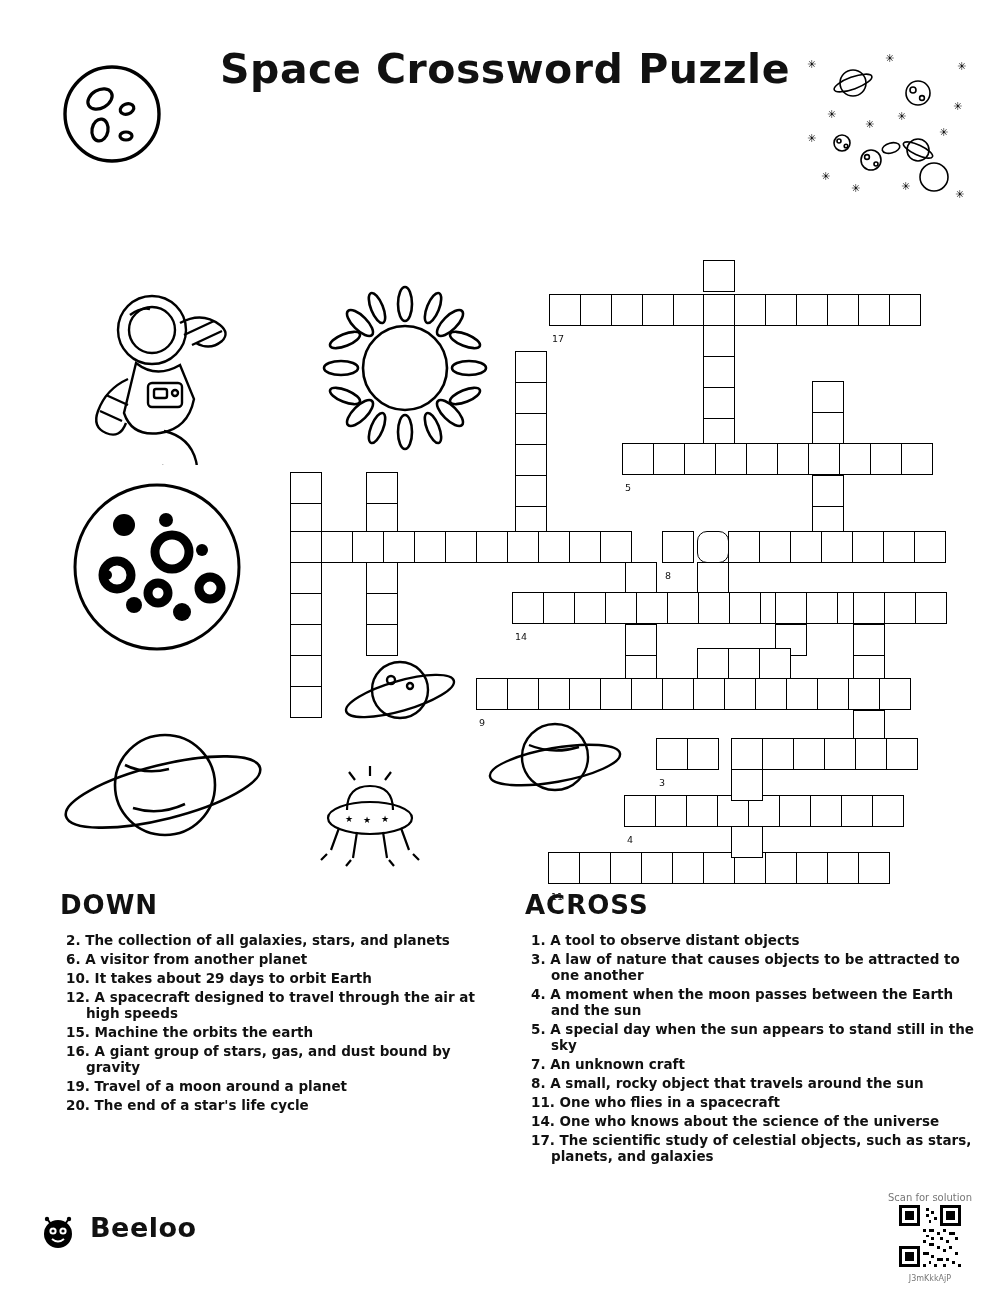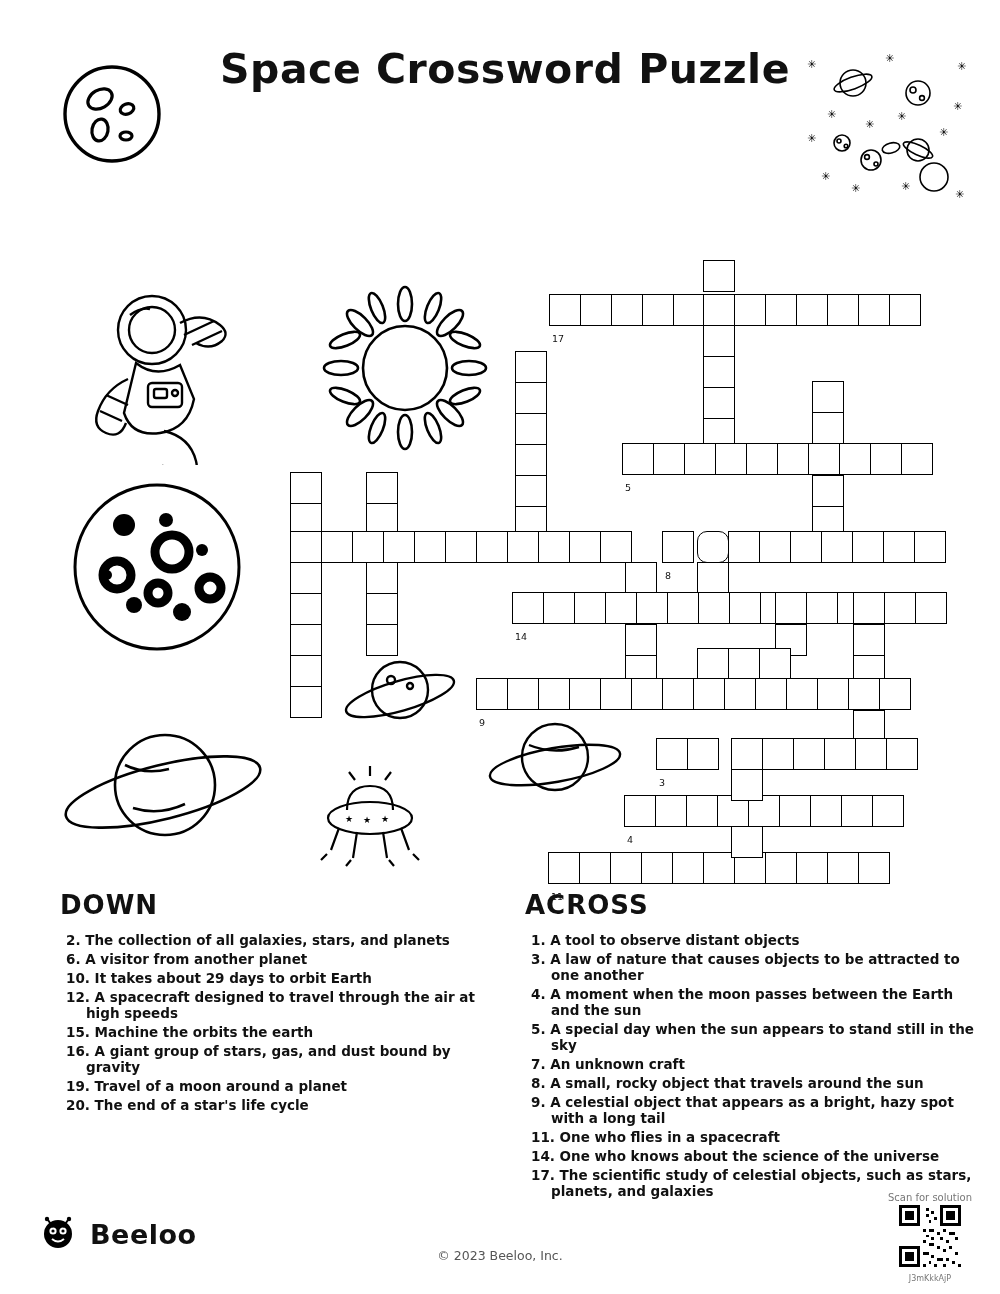--- a/index.html
+++ b/index.html
@@ -52,21 +52,21 @@
   }
   .clue-list{list-style:none;margin:0;padding:0;}
   .clue-list li{
     font-size:13.5px;font-weight:bold;line-height:16px;
     margin-bottom:3px;
     padding-left:26px;text-indent:-20px;
   }
 
   
   .footer{position:absolute;left:0;top:1190px;width:1000px;height:104px;}
-  .brand{position:absolute;left:38px;top:22px;display:flex;align-items:center;gap:12px;}
+  .brand{position:absolute;left:38px;top:22px;display:flex;gap:12px;}
   .brand-name{font-size:27px;font-weight:bold;letter-spacing:.5px;}
   .copyright{
     position:absolute;left:0;top:58px;width:1000px;text-align:center;
     font-size:12.5px;color:#555;
   }
   .qr-block{position:absolute;right:28px;top:2px;text-align:center;}
   .qr-label{font-size:10px;color:#777;margin-bottom:2px;}
   .qr{width:62px;height:62px;}
   .qr-code-text{font-size:8px;color:#777;margin-top:3px;}
 
@@ -457,21 +457,20 @@
 
     <div class="col across">
       <h2>ACROSS</h2>
       <ul class="clue-list">
         <li>1. A tool to observe distant objects</li>
         <li>3. A law of nature that causes objects to be attracted to one another</li>
         <li>4. A moment when the moon passes between the Earth and the sun</li>
         <li>5. A special day when the sun appears to stand still in the sky</li>
         <li>7. An unknown craft</li>
         <li>8. A small, rocky object that travels around the sun</li>
-        <li>9. A celestial object that appears as a bright, hazy spot with a long tail</li>
         <li>11. One who flies in a spacecraft</li>
         <li>14. One who knows about the science of the universe</li>
         <li>17. The scientific study of celestial objects, such as stars, planets, and galaxies</li>
       </ul>
     </div>
   </div>
 
   <div class="footer">
     <div class="brand">
       <span>
@@ -483,21 +482,20 @@
           <circle cx="25" cy="19" r="1.6" fill="#000"></circle>
           <path d="M14 27 q6 5 12 0" stroke="#fff" stroke-width="2" fill="none"></path>
           <path d="M10 8 l5 7 M30 8 l-5 7" stroke="#000" stroke-width="2" fill="none"></path>
           <circle cx="9" cy="7" r="2.2" fill="#000"></circle>
           <circle cx="31" cy="7" r="2.2" fill="#000"></circle>
         </svg>
       </span>
       <span class="brand-name">Beeloo</span>
     </div>
 
-    <div class="copyright">© 2023 Beeloo, Inc.</div>
 
     <div class="qr-block">
       <div class="qr-label">Scan for solution</div>
       <svg class="qr" viewBox="0 0 21 21" shape-rendering="crispEdges">
         <rect width="21" height="21" fill="#fff"></rect>
         <g fill="#000">
           <rect x="0" y="0" width="7" height="1"></rect>
             <rect x="0" y="6" width="7" height="1"></rect>
           <rect x="0" y="0" width="1" height="7"></rect>
             <rect x="6" y="0" width="1" height="7"></rect>

